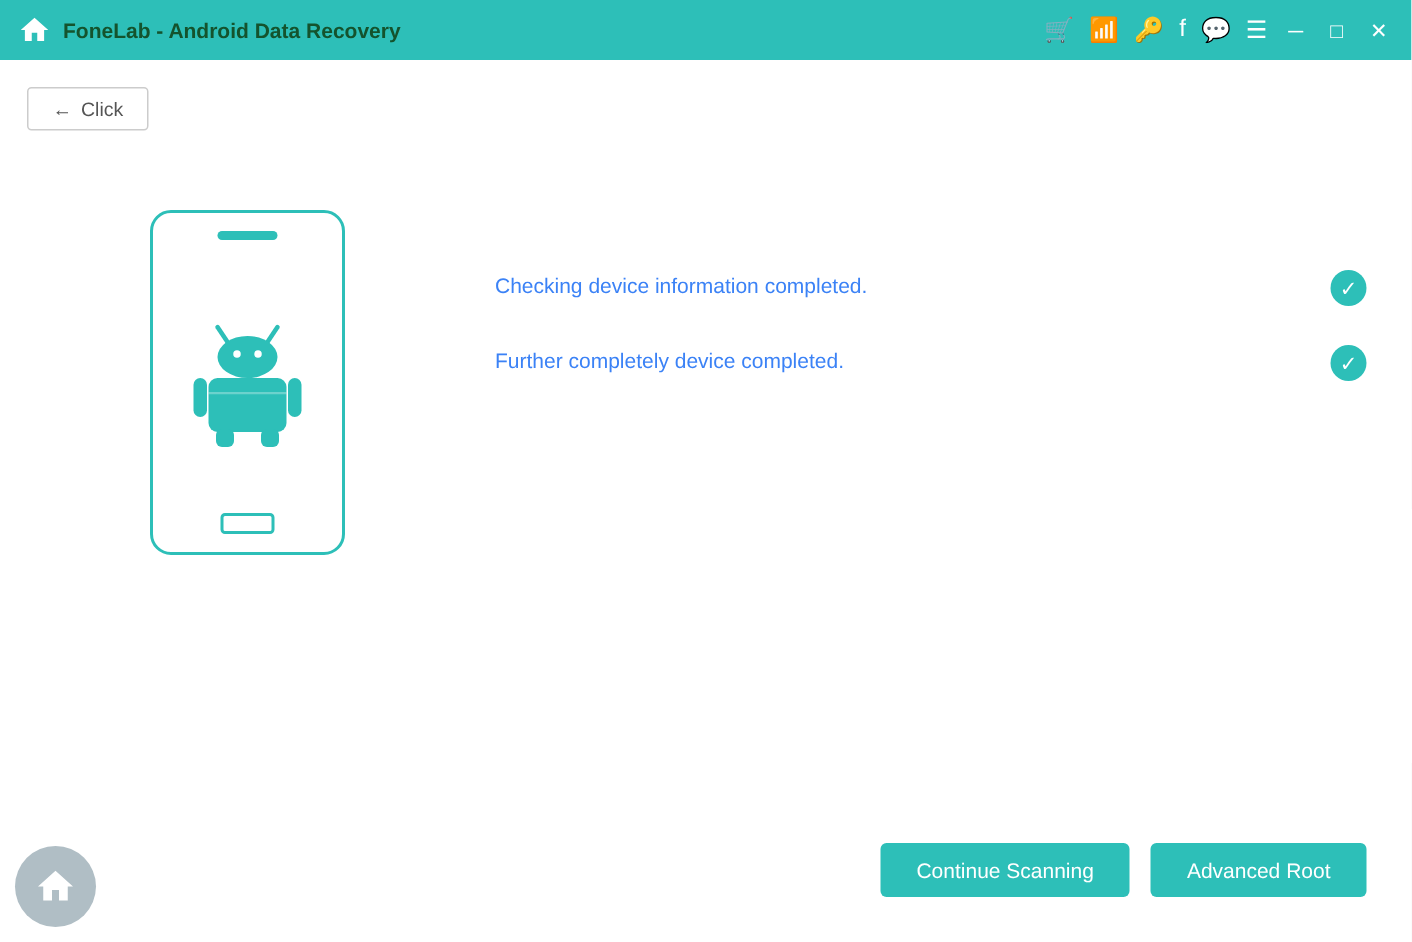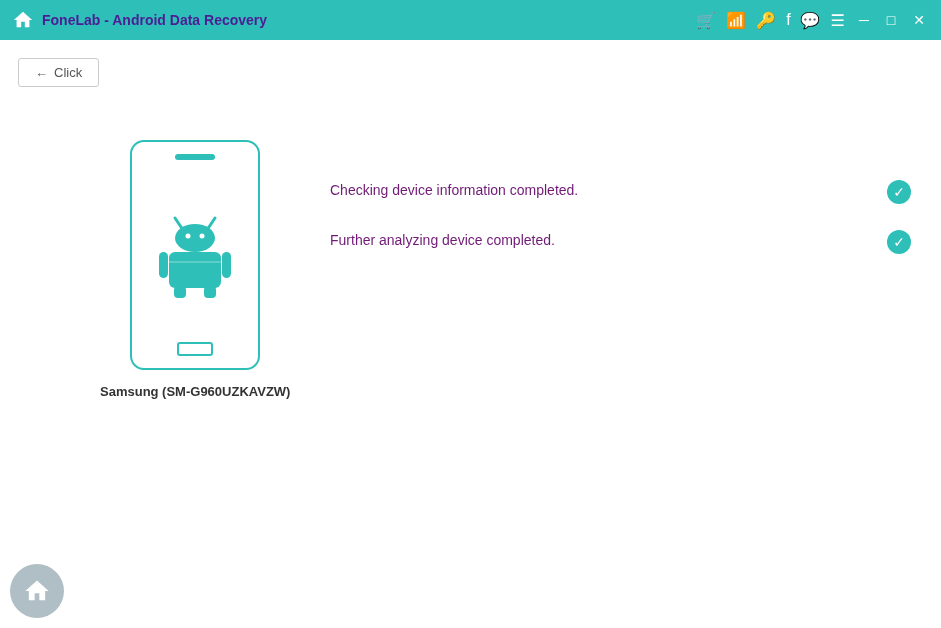--- a/index.html
+++ b/index.html
@@ -14,21 +14,21 @@
       align-items: center;
       padding: 0 12px;
       justify-content: space-between;
     }
     #titlebar-left {
       display: flex;
       align-items: center;
       gap: 8px;
     }
     #titlebar-title {
-      color: #4c1d95;
+      color: #14532d;
       font-size: 14px;
       font-weight: bold;
       text-align: right;
     }
     #titlebar-icons {
       display: flex;
       align-items: center;
       gap: 10px;
     }
     .titlebar-icon {
@@ -126,21 +126,21 @@
       right: 30px;
     }
     .info-row {
       display: flex;
       align-items: flex-start;
       margin-bottom: 26px;
       gap: 12px;
     }
     .info-text {
       font-size: 14px;
-      color: #701a75;
+      color: #3b82f6;
       line-height: 1.5;
       flex: 1;
     }
     .check-circle {
       width: 24px;
       height: 24px;
       border-radius: 50%;
       background: #2dbfb8;
       display: flex;
       align-items: center;
@@ -260,38 +260,39 @@
         <rect x="67" y="42" width="9" height="26" rx="4.5" fill="#2dbfb8"></rect>
 
         <rect x="19" y="76" width="12" height="12" rx="4" fill="#2dbfb8"></rect>
 
         <rect x="49" y="76" width="12" height="12" rx="4" fill="#2dbfb8"></rect>
 
         <line x1="14" y1="52" x2="66" y2="52" stroke="white" stroke-width="1.5" opacity="0.3"></line>
       </svg>
       <div id="phone-bottom-btn"></div>
     </div>
-    <div id="device-name">Samsung (SM-G960UZKAVZW)</div>
   </div>
 
   <div id="info-section">
 
     <div class="info-row">
       <span class="info-text">Checking device information completed.</span>
       <div class="check-circle">✓</div>
     </div>
 
     <div class="info-row">
-      <span class="info-text">Further analyzing device completed.</span>
+      <span class="info-text">Further completely device completed.</span>
       <div class="check-circle">✓</div>
     </div>
 
   </div>
 
   <div id="button-row">
+    <button class="action-btn">Continue Scanning</button>
+    <button class="action-btn">Advanced Root</button>
   </div>
 
   <div id="home-btn">
     <svg viewBox="0 0 24 24" xmlns="http://www.w3.org/2000/svg">
       <path d="M10 20v-6h4v6h5v-8h3L12 3 2 12h3v8z"></path>
     </svg>
   </div>
 
 </div>
 

